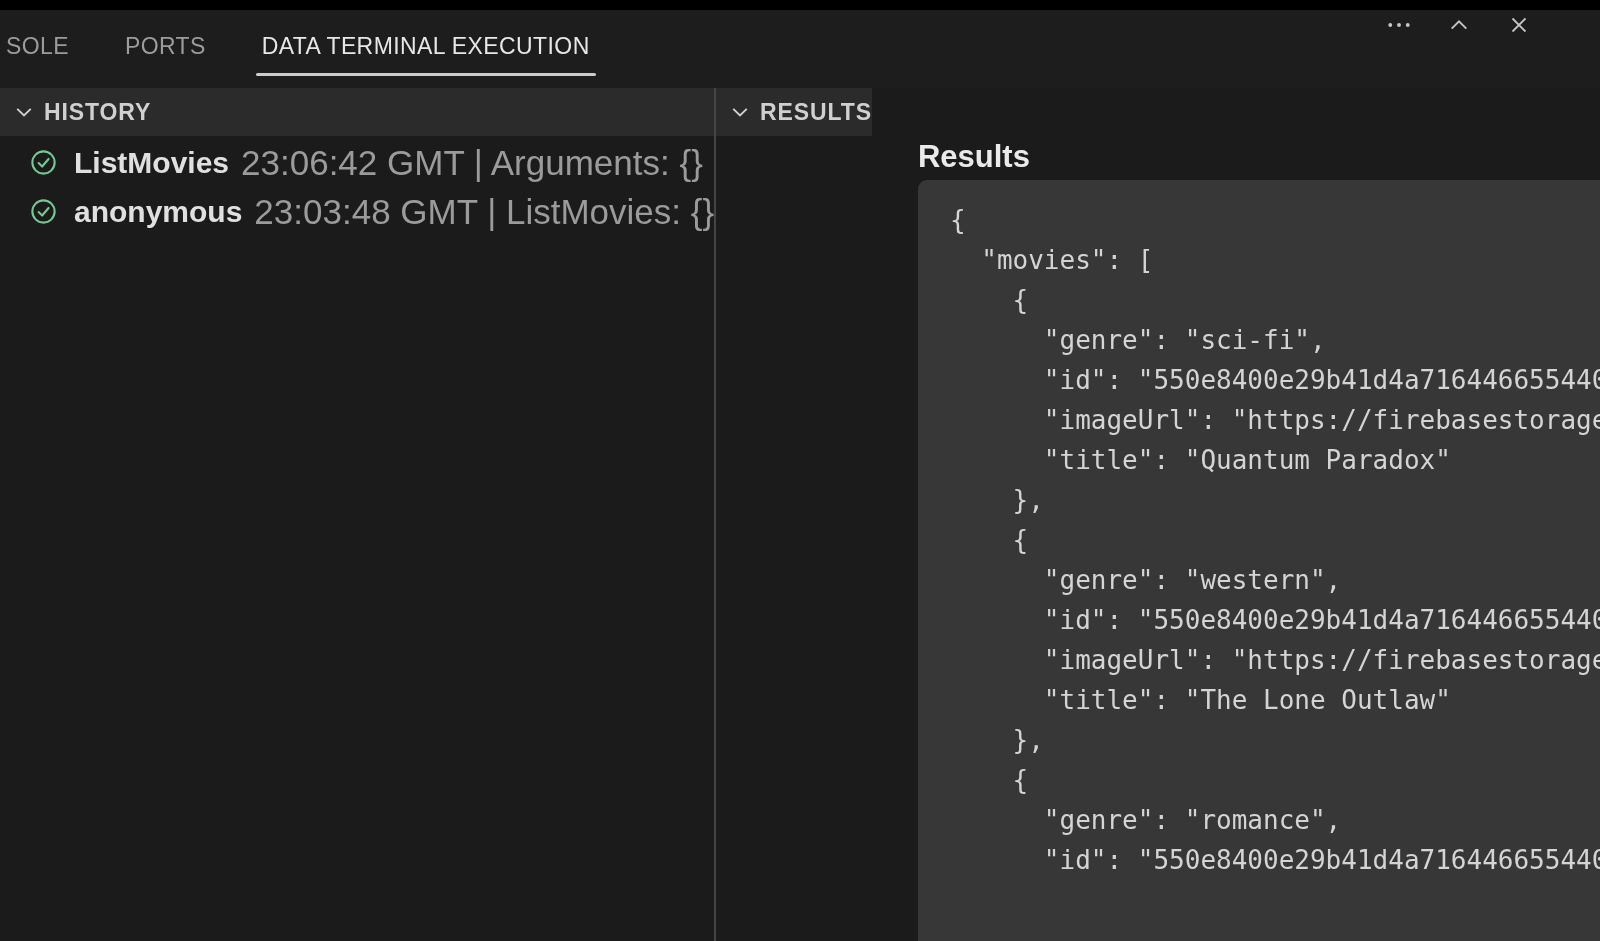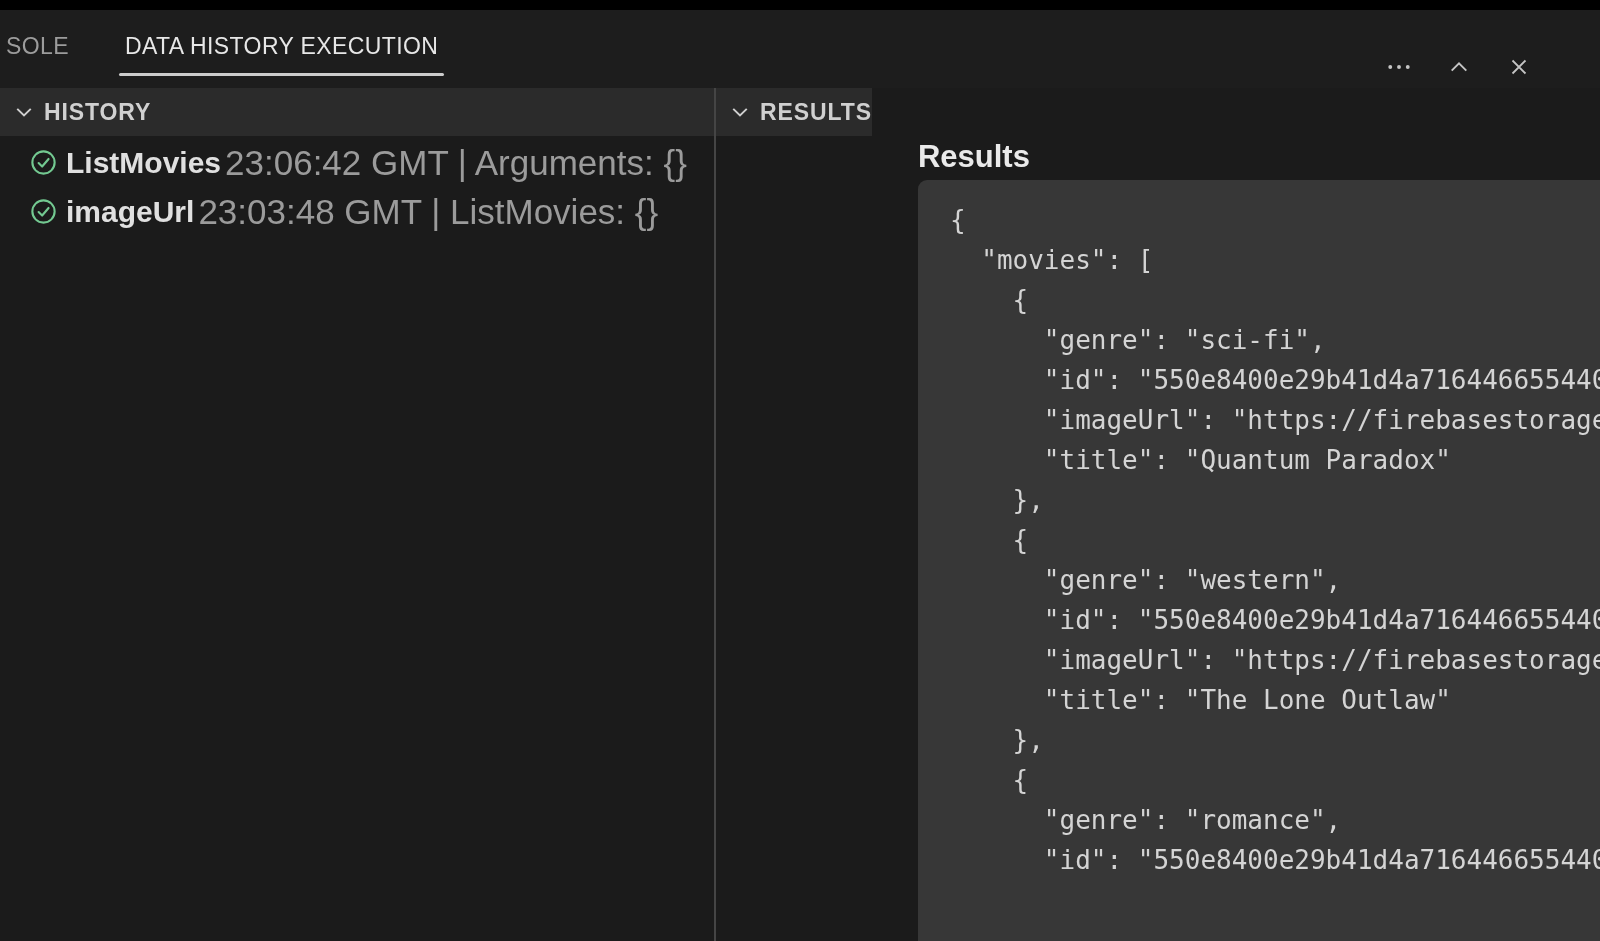--- a/index.html
+++ b/index.html
@@ -26,21 +26,21 @@
     background:var(--content_bg);
     font-family:"Liberation Sans", sans-serif;
     -webkit-font-smoothing:antialiased;
   }
   .screen{position:relative;width:1600px;height:941px;display:flex;flex-direction:column;}
   .top-strip{height:10px;background:var(--top_strip);flex:0 0 auto;}
 
   
   .tab-bar{
     height:78px;flex:0 0 auto;background:var(--tab_bar_bg);
-    display:flex;align-items:flex-end;justify-content:space-between;
+    display:flex;align-items:flex-start;justify-content:space-between;
   }
   .tabs{display:flex;align-items:center;gap:44px;height:100%;padding-left:0;}
   .tab{
     position:relative;height:100%;display:flex;align-items:center;
     padding:0 6px 6px 6px;cursor:pointer;
     font-size:23px;letter-spacing:0.4px;color:var(--tab_inactive_text);
     white-space:nowrap;
   }
   .tab.active{color:var(--tab_active_text);}
   .tab.active::after{
@@ -64,21 +64,21 @@
     height:48px;flex:0 0 auto;background:var(--panel_header_bg);
     display:flex;align-items:center;gap:8px;padding-left:12px;
     color:var(--header_text);font-size:23px;font-weight:700;letter-spacing:0.9px;
     cursor:pointer;white-space:nowrap;
   }
   .panel-header .chev{display:flex;align-items:center;}
 
   
   .history-list{flex:1 1 auto;padding-top:2px;overflow:hidden;}
   .history-item{
-    height:49px;display:flex;align-items:center;gap:9px;
+    height:49px;display:flex;align-items:center;gap:17px;
     padding-left:30px;cursor:pointer;white-space:nowrap;
   }
   .history-item .check{color:var(--check_green);display:flex;align-items:center;}
   .item-name{font-size:30px;font-weight:600;color:var(--item_name_text);}
   .item-meta{font-size:35px;color:var(--meta_text);margin-left:-5px;}
 
   
   .results-content{flex:1 1 auto;overflow:hidden;position:relative;}
   .results-heading{
     margin:50px 0 5px 46px;
@@ -97,22 +97,25 @@
 <body>
 
 <div class="screen">
   <div class="top-strip"></div>
 
   <div class="tab-bar">
     <div class="tabs">
       <div class="tab">
         <span>SOLE</span>
       </div>
+      <div class="tab">
+        <span>PORTS</span>
+      </div>
       <div class="tab active">
-        <span>DATA HISTORY EXECUTION</span>
+        <span>DATA TERMINAL EXECUTION</span>
       </div>
     </div>
     <div class="tab-actions">
       <div class="icon-btn">
         <span>
           <svg width="28" height="28" viewBox="0 0 16 16" fill="currentColor">
             <circle cx="3" cy="8" r="1.1"></circle>
               <circle cx="8" cy="8" r="1.1"></circle>
               <circle cx="13" cy="8" r="1.1"></circle>
           </svg>
@@ -158,21 +161,21 @@
     <span class="item-meta">23:06:42 GMT | Arguments: {}</span>
   </div>
 
   <div class="history-item">
     <span class="check">
       <svg width="27" height="27" viewBox="0 0 16 16" fill="none" stroke="currentColor" stroke-width="1.25" stroke-linecap="round" stroke-linejoin="round">
         <circle cx="8" cy="8" r="6.6"></circle>
         <path d="M5.1 8.3 L7.2 10.4 L11 5.9"></path>
       </svg>
     </span>
-    <span class="item-name">imageUrl</span>
+    <span class="item-name">anonymous</span>
     <span class="item-meta">23:03:48 GMT | ListMovies: {}</span>
   </div>
 </div>
     </div>
 
     <div class="v-divider"></div>
 
     <div class="results-panel">
       <div class="panel-header">
         <span class="chev">

